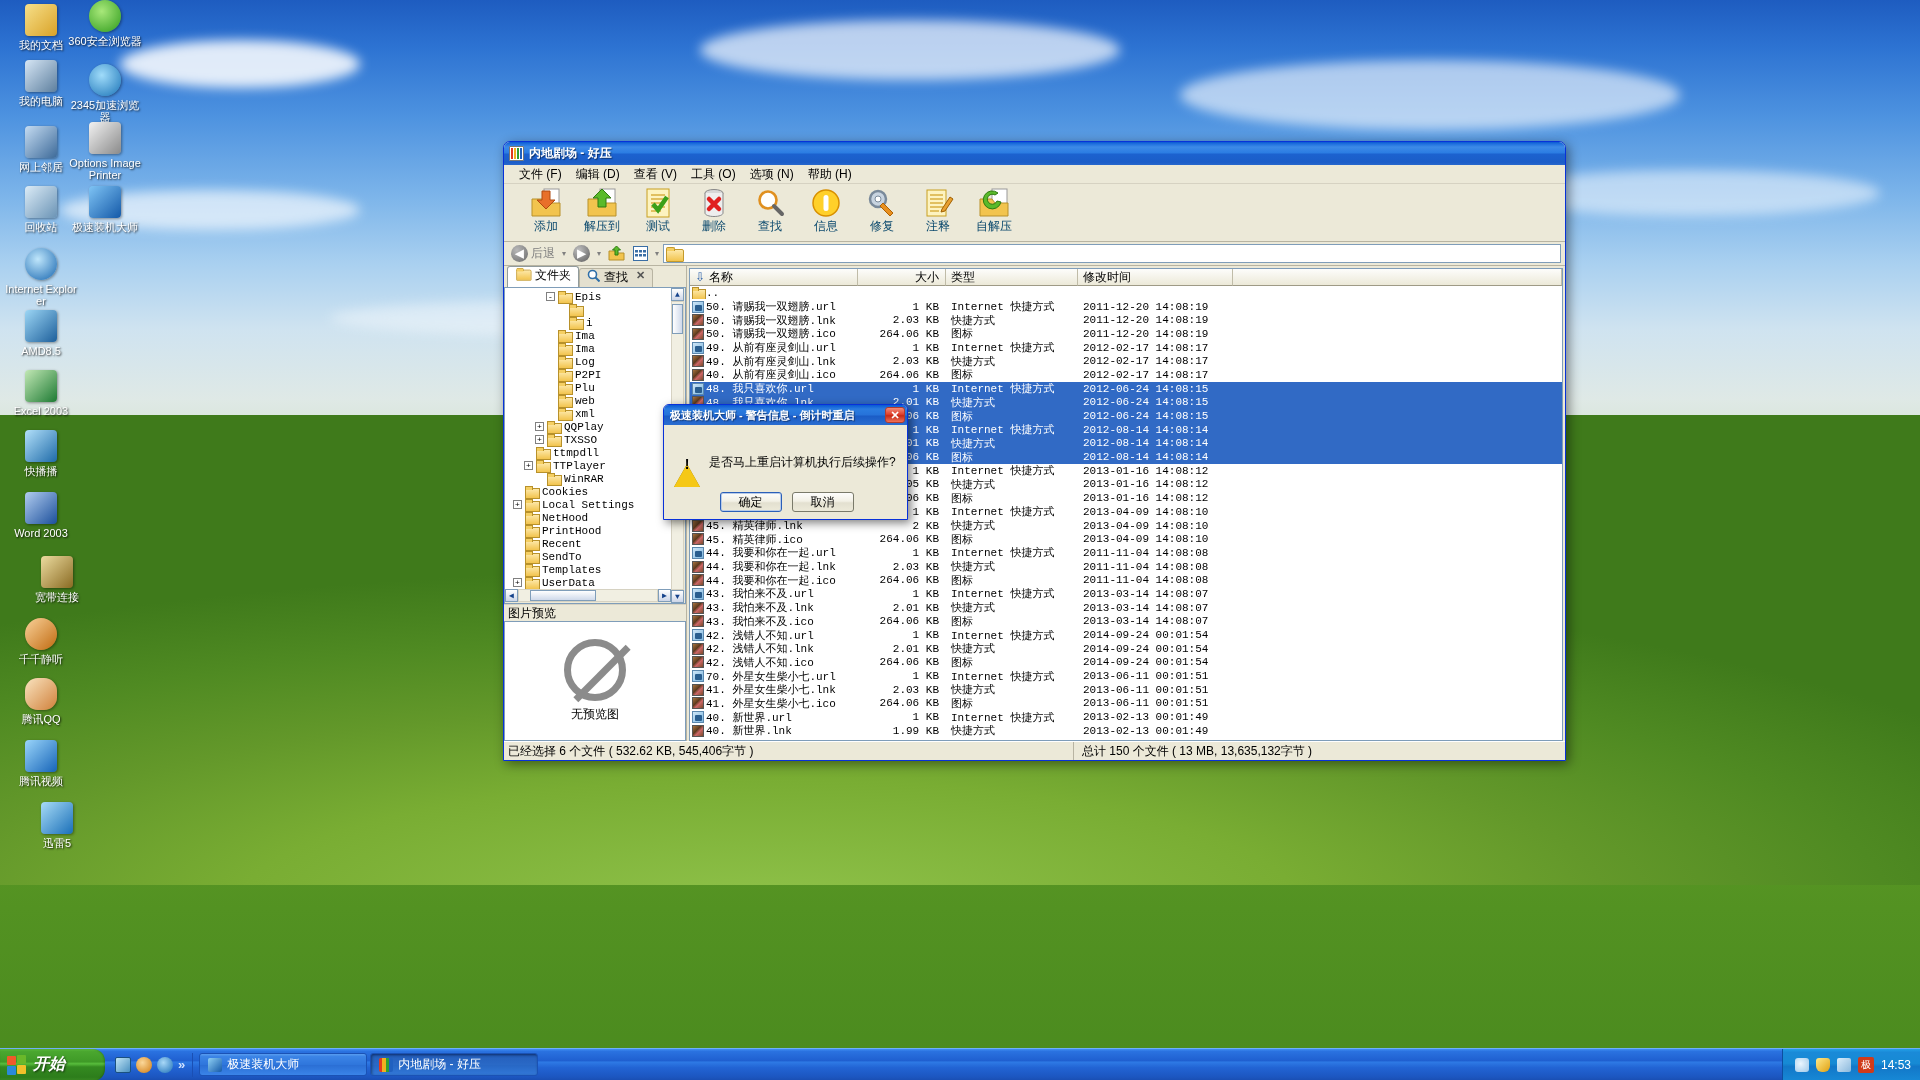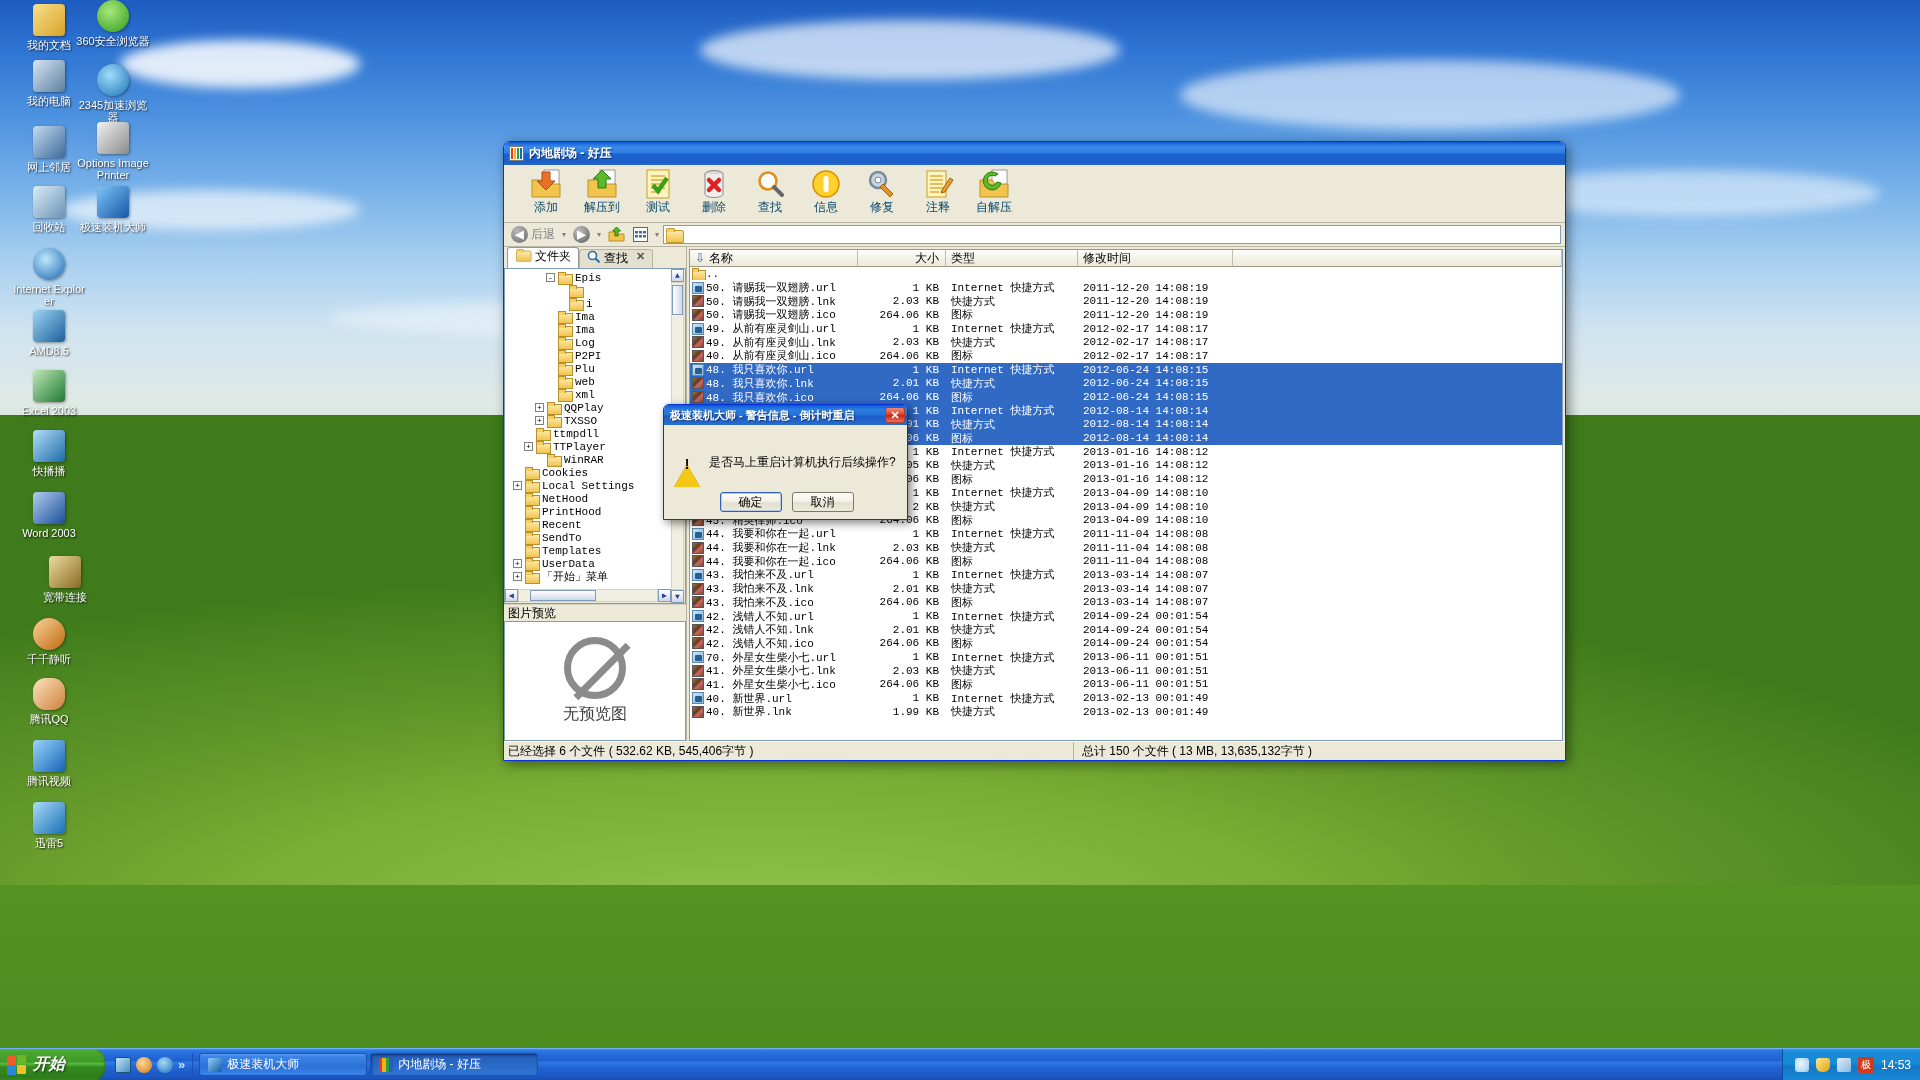--- a/index.html
+++ b/index.html
@@ -25,21 +25,21 @@
     background: radial-gradient(ellipse 1400px 340px at 40% 105%, #8fc24a 0%, #79ad33 38%, #63982a 60%, #4f8a22 80%, #3f7a1b 100%);
   }
   .hills2 {
     position:absolute; left:0; top:400px; width:1920px; height:120px;
     background: radial-gradient(ellipse 1200px 130px at 28% 100%, #a8cf63 0%, #8ec04a 50%, rgba(140,190,70,0) 72%);
   }
 
   
   .desk-icons { position:absolute; left:0; top:0; width:140px; }
   .dicon {
-    width: 74px; text-align:center; color:#fff; margin: 0 0 12px 8px;
+    width: 74px; text-align:center; color:#fff; margin: 0 0 12px 0;
     font-size: 11px; line-height: 12px; cursor: default;
     text-shadow: 1px 1px 2px rgba(0,0,0,0.85);
     position:absolute;
   }
   .dicon .glyph {
     width:32px; height:32px; margin: 0 auto 3px auto; display:block;
     border-radius: 4px; position: relative;
     box-shadow: 1px 1px 3px rgba(0,0,0,0.4);
   }
   .dicon .lbl { display:block; word-break: break-all; }
@@ -353,38 +353,46 @@
       <span class="lbl">千千静听</span>
     </div>
   <div class="dicon" style="left:4px; top:678px;">
       <span class="glyph" style="background:linear-gradient(135deg,#fae4c0,#d0803a); border-radius:40%;"></span>
       <span class="lbl">腾讯QQ</span>
     </div>
   <div class="dicon" style="left:4px; top:740px;">
       <span class="glyph" style="background:linear-gradient(135deg,#9ad5fa,#1664b8);"></span>
       <span class="lbl">腾讯视频</span>
     </div>
-  <div class="dicon" style="left:4px; top:802px;">
+  <div class="dicon" style="left:20px; top:802px;">
       <span class="glyph" style="background:linear-gradient(135deg,#a8dcf7,#1a6fb8);"></span>
       <span class="lbl">迅雷5</span>
     </div>
 </div>
 
 <div class="win">
 
   <div class="titlebar">
     <span class="ticon">
       <i style="left:1px;background:#e03a20;"></i>
         <i style="left:4px;background:#f0b020;"></i>
       <i style="left:7px;background:#30a030;"></i>
         <i style="left:10px;background:#2060c0;"></i>
     </span>
     <span>内地剧场 - 好压</span>
   </div>
 
+  <div class="menubar">
+    <span>文件 (F)</span>
+    <span>编辑 (D)</span>
+    <span>查看 (V)</span>
+    <span>工具 (O)</span>
+    <span>选项 (N)</span>
+    <span>帮助 (H)</span>
+  </div>
 
   <div class="toolbar">
     <div class="tbtn">
       <div class="ic">
         <svg width="32" height="32" viewBox="0 0 32 32">
             <rect x="14" y="2" width="15" height="18" fill="#fff" stroke="#999"></rect>
             <path d="M2 12h12l3 4h13v13H2z" fill="#f2c44e" stroke="#b8912a"></path>
             <path d="M12 4h8v9h5l-9 9-9-9h5z" fill="#e8702a" stroke="#b04a10"></path>
           </svg>
       </div>
@@ -692,21 +700,21 @@
             </div>
           <div class="hs-btn">▶</div>
         </div>
       </div>
 
       <div class="preview-hdr">
         <span>图片预览</span>
       </div>
       <div class="preview-box">
         <div class="noimg-circ"></div>
-        <div style="font-size:16px;color:#404040;">无预览图</div>
+        <div style="font-size:12px;color:#000000;">无预览图</div>
       </div>
     </div>
 
     <div class="rightpane">
       <div class="lv">
         <div class="lv-head">
           <div class="col-name">
             <span style="color:#2a5fa8; margin-right:4px;">⇩</span>
             <span>名称</span>
           </div>

